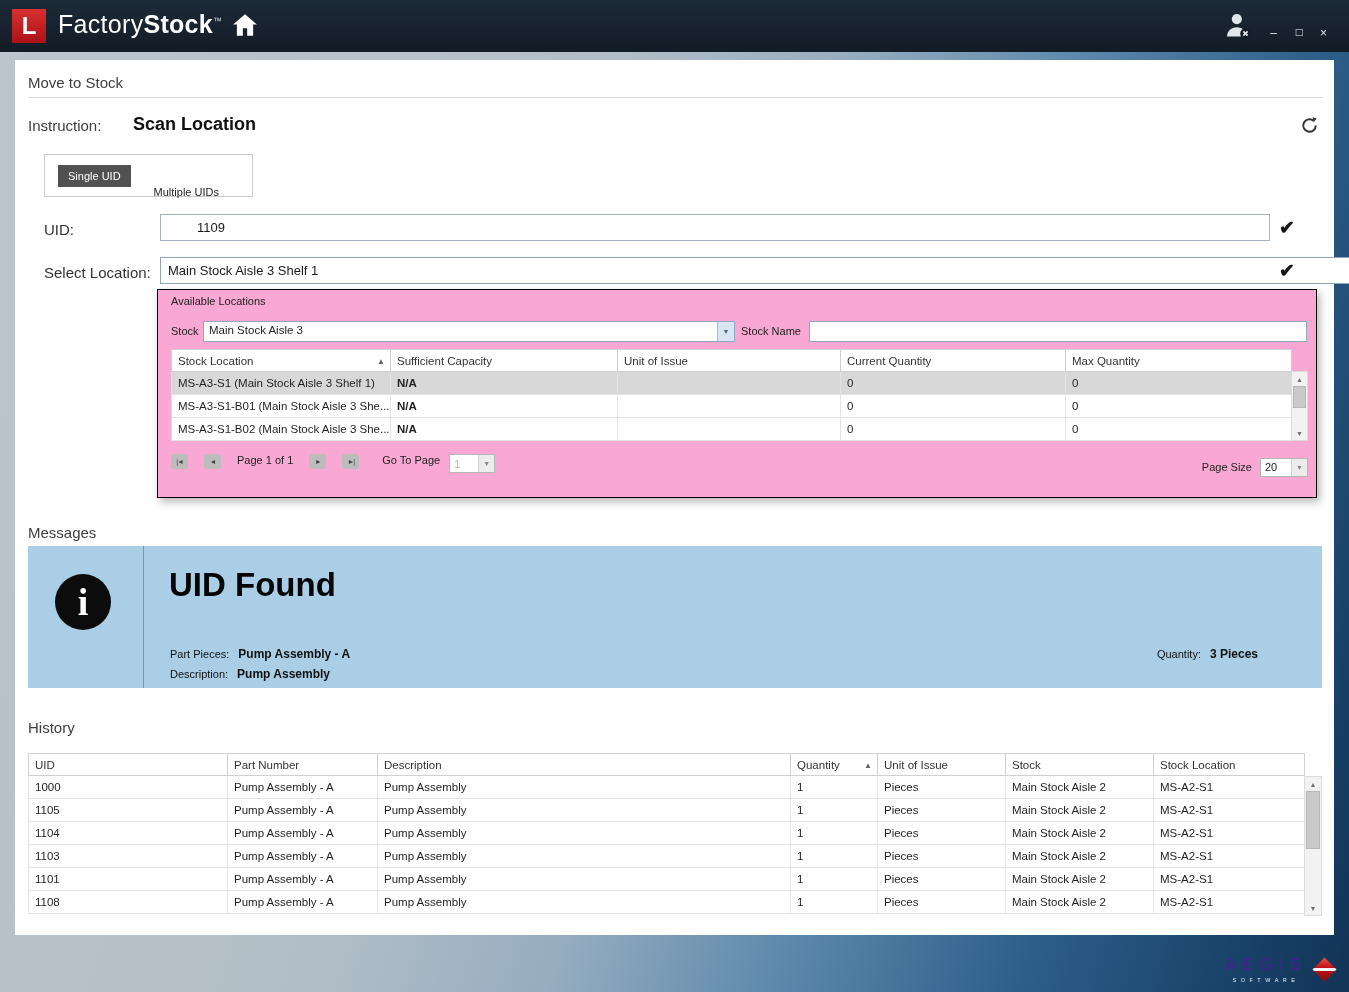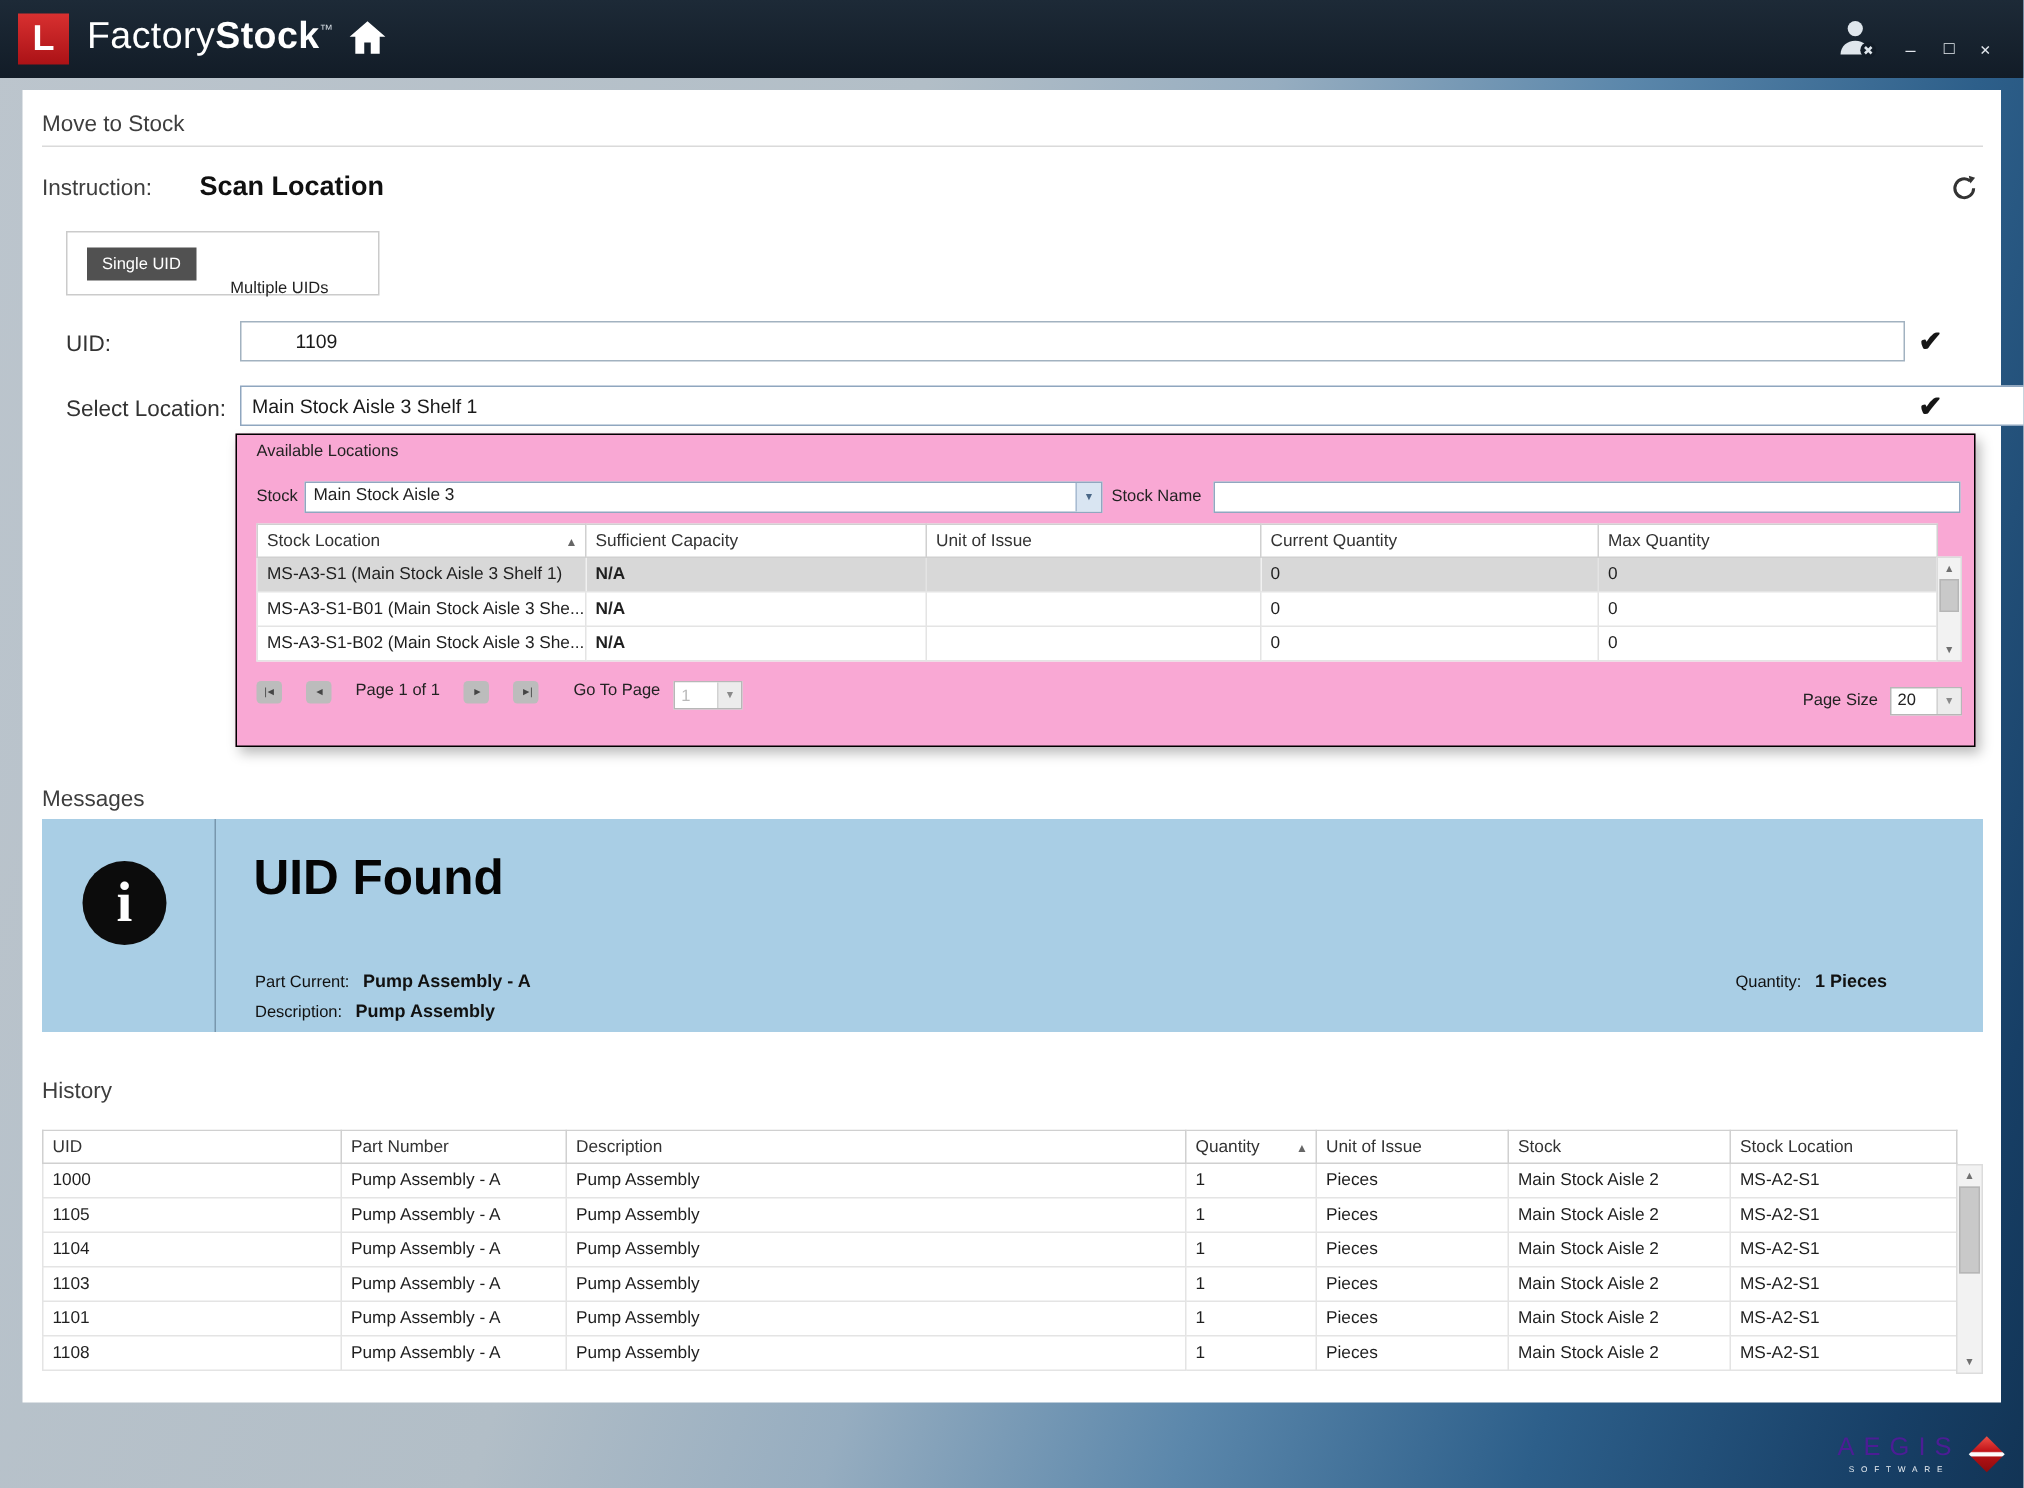--- a/index.html
+++ b/index.html
@@ -244,27 +244,27 @@
       </div>
     </div>
   </div>
 
   <div class="sect-title t-msg">Messages</div>
   <div class="msgpanel">
     <div class="mp-icon">i</div>
     <div class="mp-line"></div>
     <div class="mp-head">UID Found</div>
     <div class="mp-row mp-r1">
-      <span>Part Current:</span><span class="mp-val">Pump Assembly - A</span>
+      <span>Part Pieces:</span><span class="mp-val">Pump Assembly - A</span>
     </div>
     <div class="mp-row mp-r2">
       <span>Description:</span><span class="mp-val">Pump Assembly</span>
     </div>
     <div class="mp-qty">
-      <span>Quantity:</span><span class="mp-val">1 Pieces</span>
+      <span>Quantity:</span><span class="mp-val">3 Pieces</span>
     </div>
   </div>
 
   <div class="sect-title t-hist">History</div>
   <div class="histwrap">
     <table class="grid hist-grid">
       <colgroup>
           <col style="width:199px">
           <col style="width:150px">
           <col style="width:413px">

